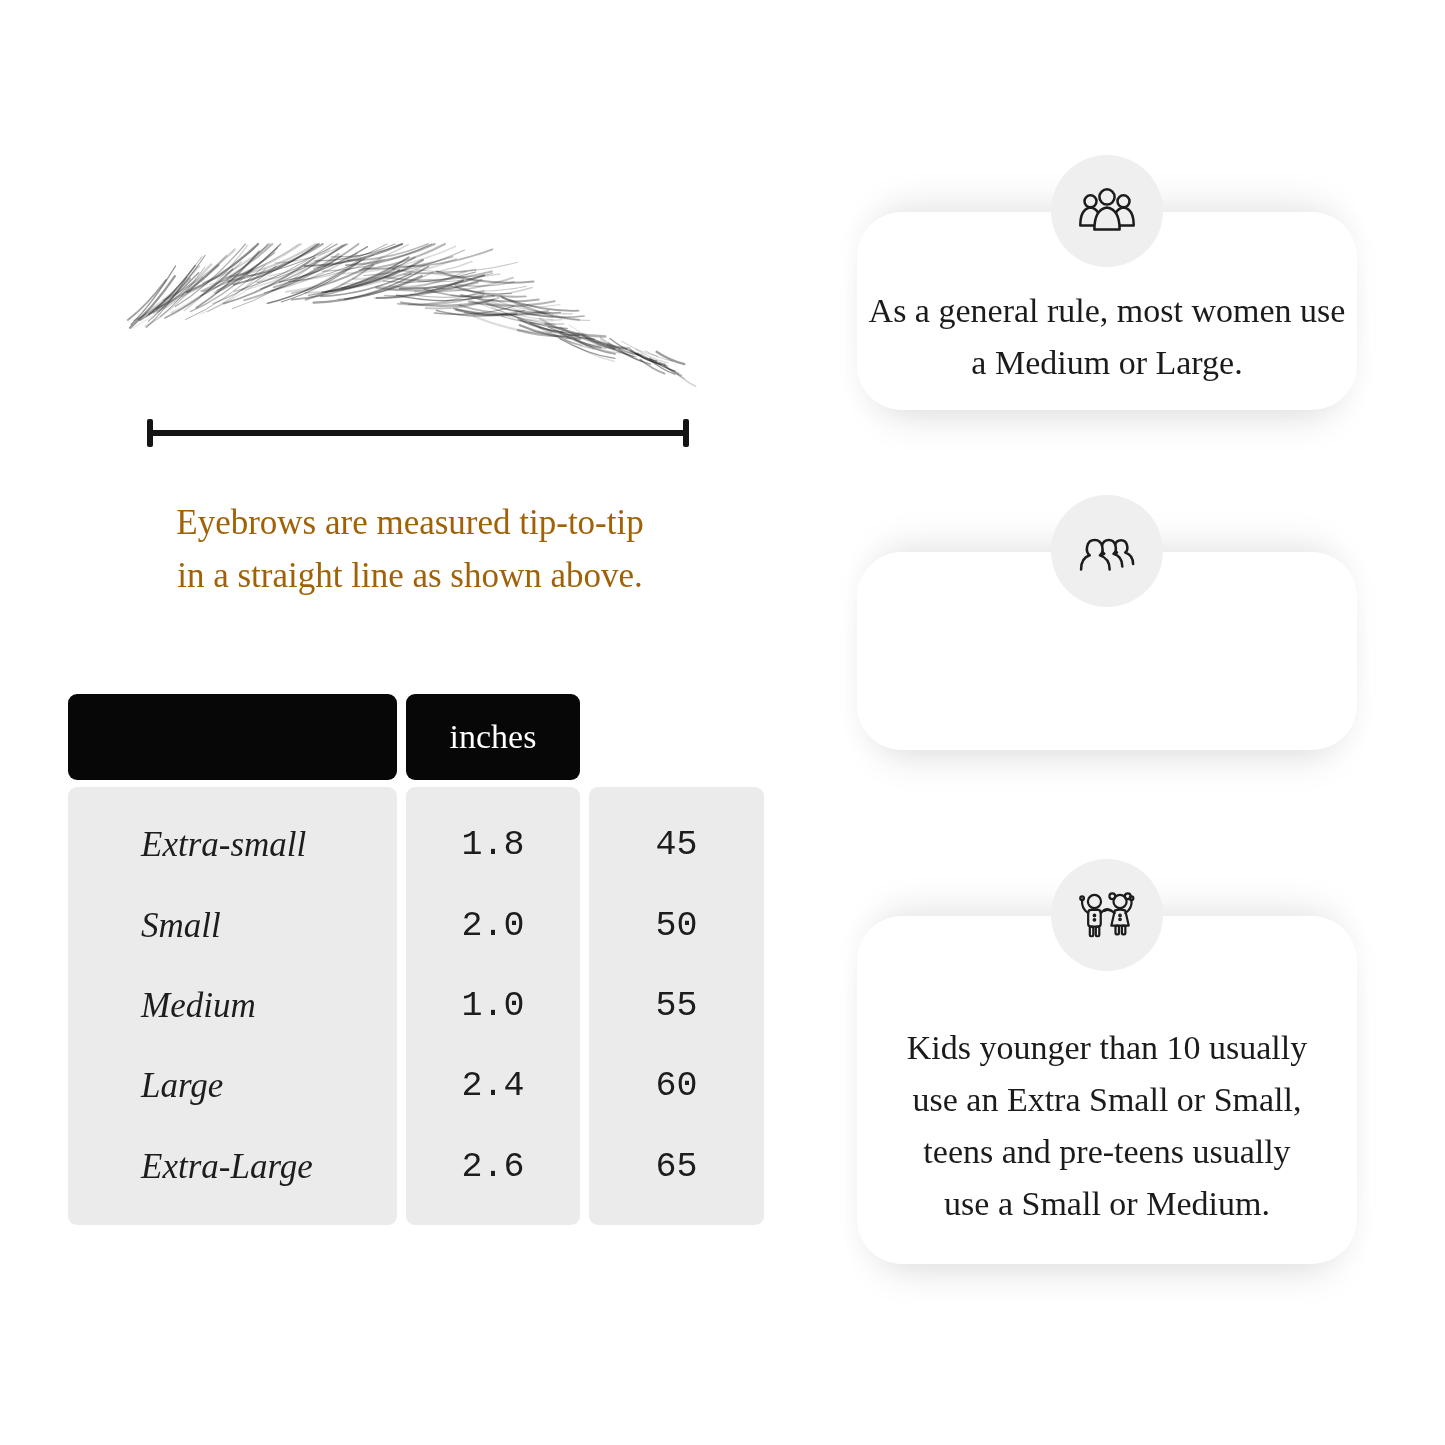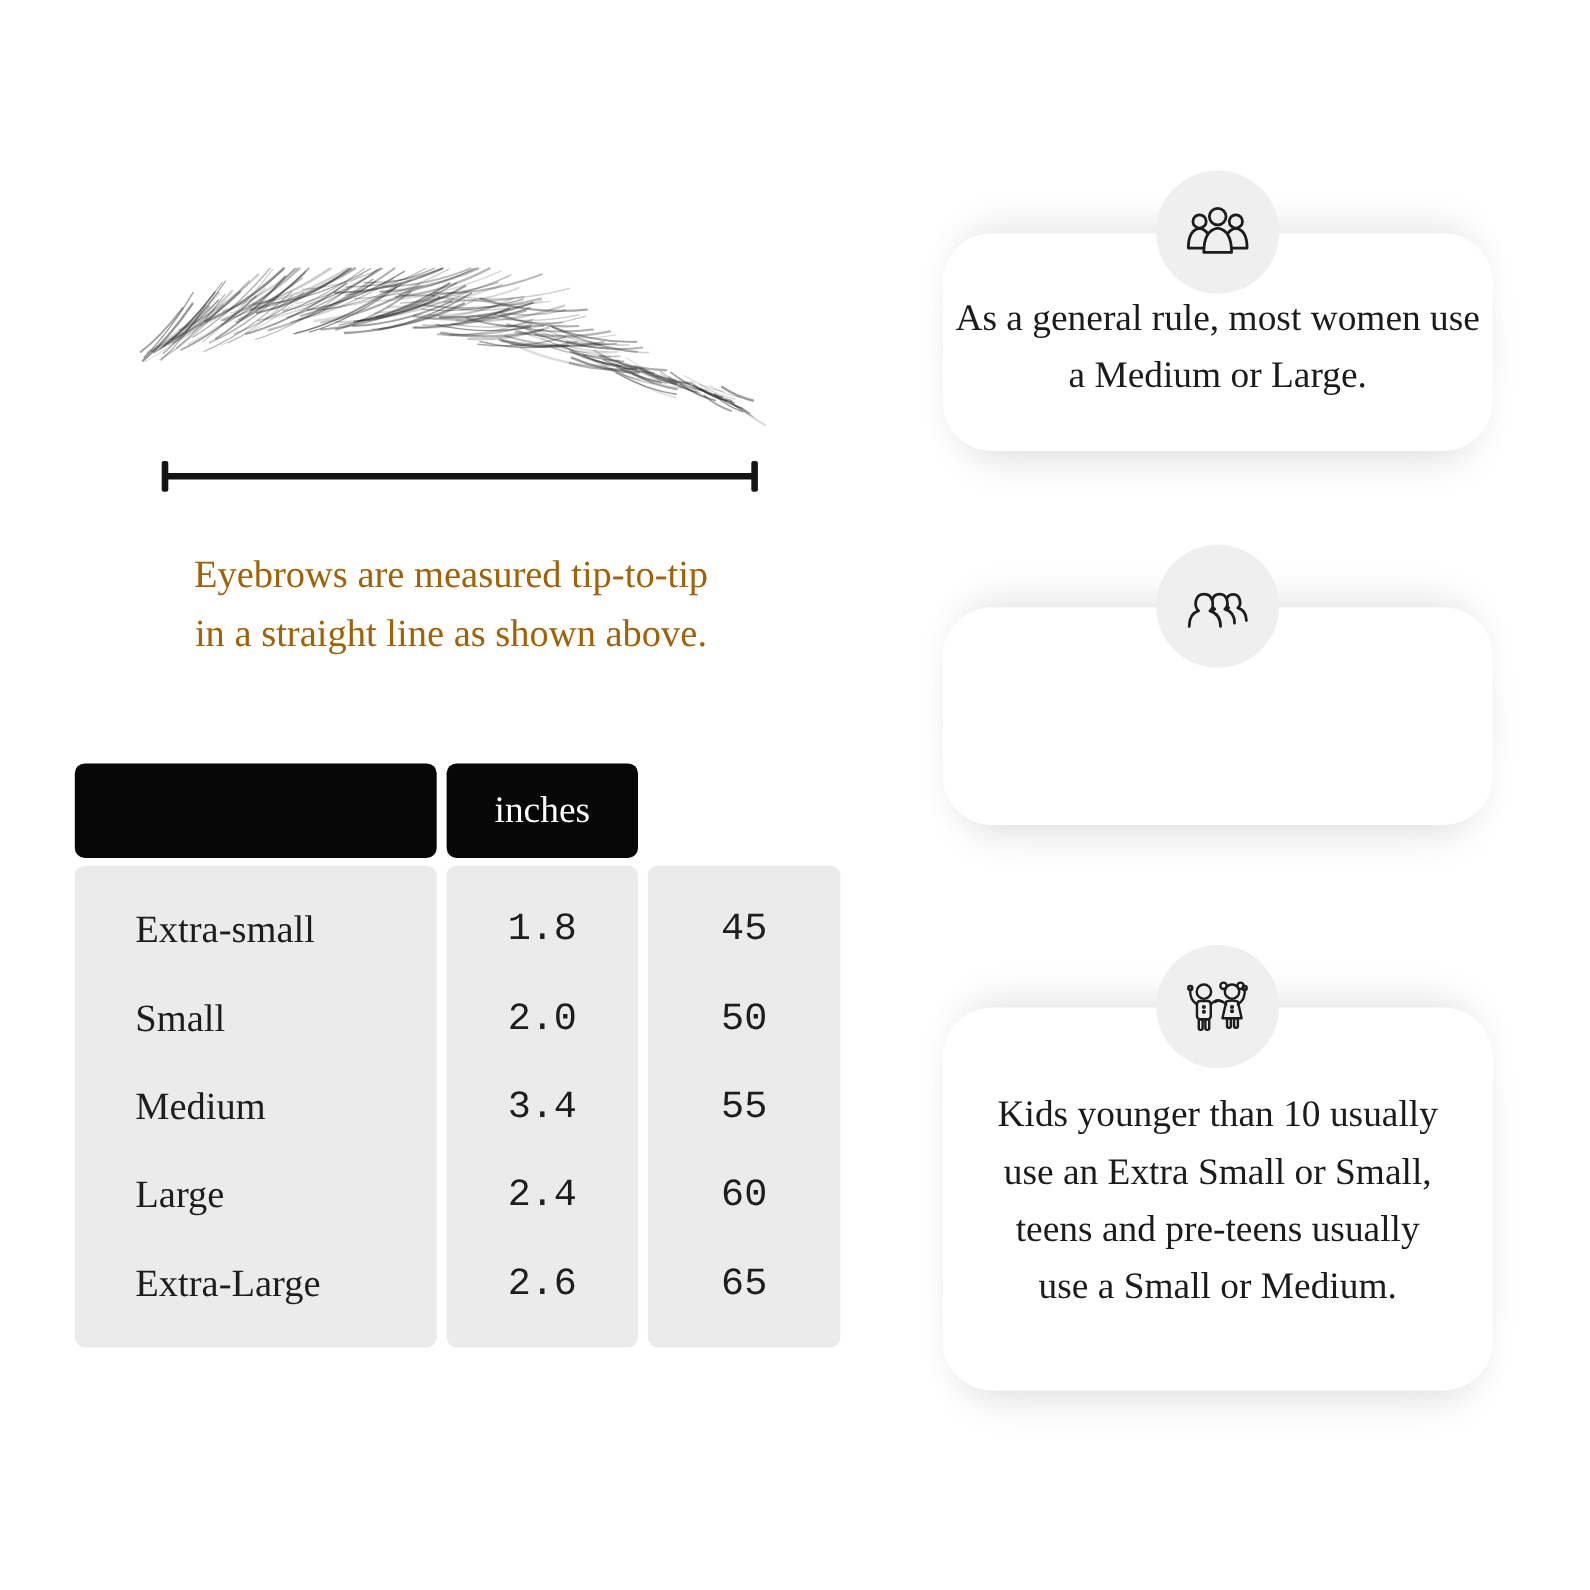--- a/index.html
+++ b/index.html
@@ -25,27 +25,27 @@
   .th{
     height:86px;background:#070707;border-radius:9px;color:#ffffff;
     display:flex;align-items:center;justify-content:center;font-size:34px;
   }
   .tbody{margin-top:7px;}
   .tcol{
     height:438px;background:#ebebeb;border-radius:9px;box-sizing:border-box;
     display:flex;flex-direction:column;justify-content:space-around;padding:18px 0;
   }
   .cell{font-size:35px;color:#1d1d1d;}
-  .col-labels .cell{padding-left:55px;}
+  .col-labels .cell{padding-left:73px;font-style:italic;}
   .col-values .cell{text-align:center;font-family:Liberation Mono, monospace;}
 
   
   .card{
     position:absolute;left:857px;width:500px;background:#ffffff;border-radius:45px;
-    box-sizing:border-box;display:flex;justify-content:center;
+    box-sizing:border-box;display:flex;align-items:center;justify-content:center;
     box-shadow:0 30px 40px -24px rgba(0,0,0,.12),
                0 -30px 40px -24px rgba(0,0,0,.09),
                0 0 30px rgba(0,0,0,.04);
   }
   .card-women{top:212px;height:198px;padding-top:52px;}
   .card-men{top:552px;height:198px;padding-top:76px;}
   .card-kids{top:916px;height:348px;padding-top:72px;}
   .badge{
     position:absolute;top:-57px;left:50%;transform:translateX(-50%);
     width:112px;height:112px;border-radius:50%;background:#efeff0;
@@ -274,21 +274,21 @@
       <div class="tcol col-labels">
         <div class="cell">Extra-small</div>
         <div class="cell">Small</div>
         <div class="cell">Medium</div>
         <div class="cell">Large</div>
         <div class="cell">Extra-Large</div>
       </div>
       <div class="tcol col-values">
         <div class="cell">1.8</div>
         <div class="cell">2.0</div>
-        <div class="cell">3.4</div>
+        <div class="cell">1.0</div>
         <div class="cell">2.4</div>
         <div class="cell">2.6</div>
       </div>
       <div class="tcol col-values">
         <div class="cell">45</div>
         <div class="cell">50</div>
         <div class="cell">55</div>
         <div class="cell">60</div>
         <div class="cell">65</div>
       </div>

